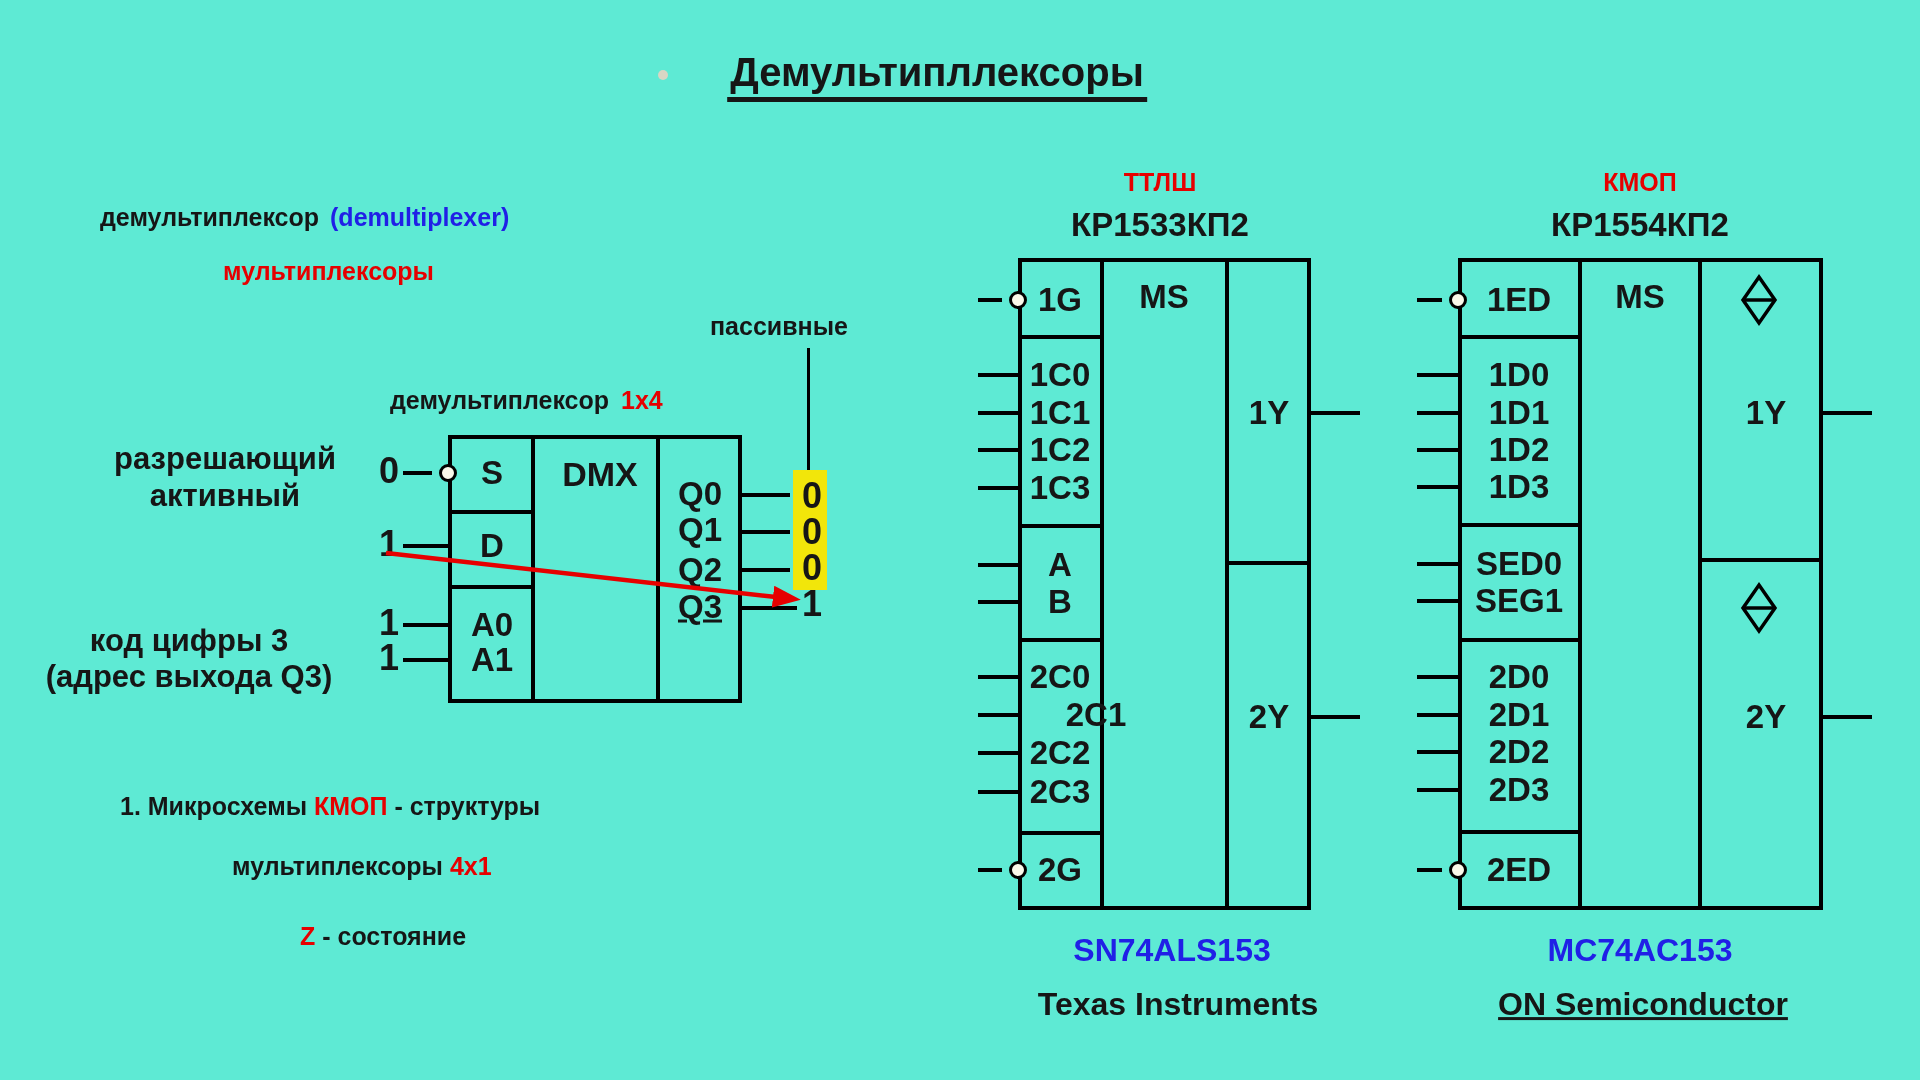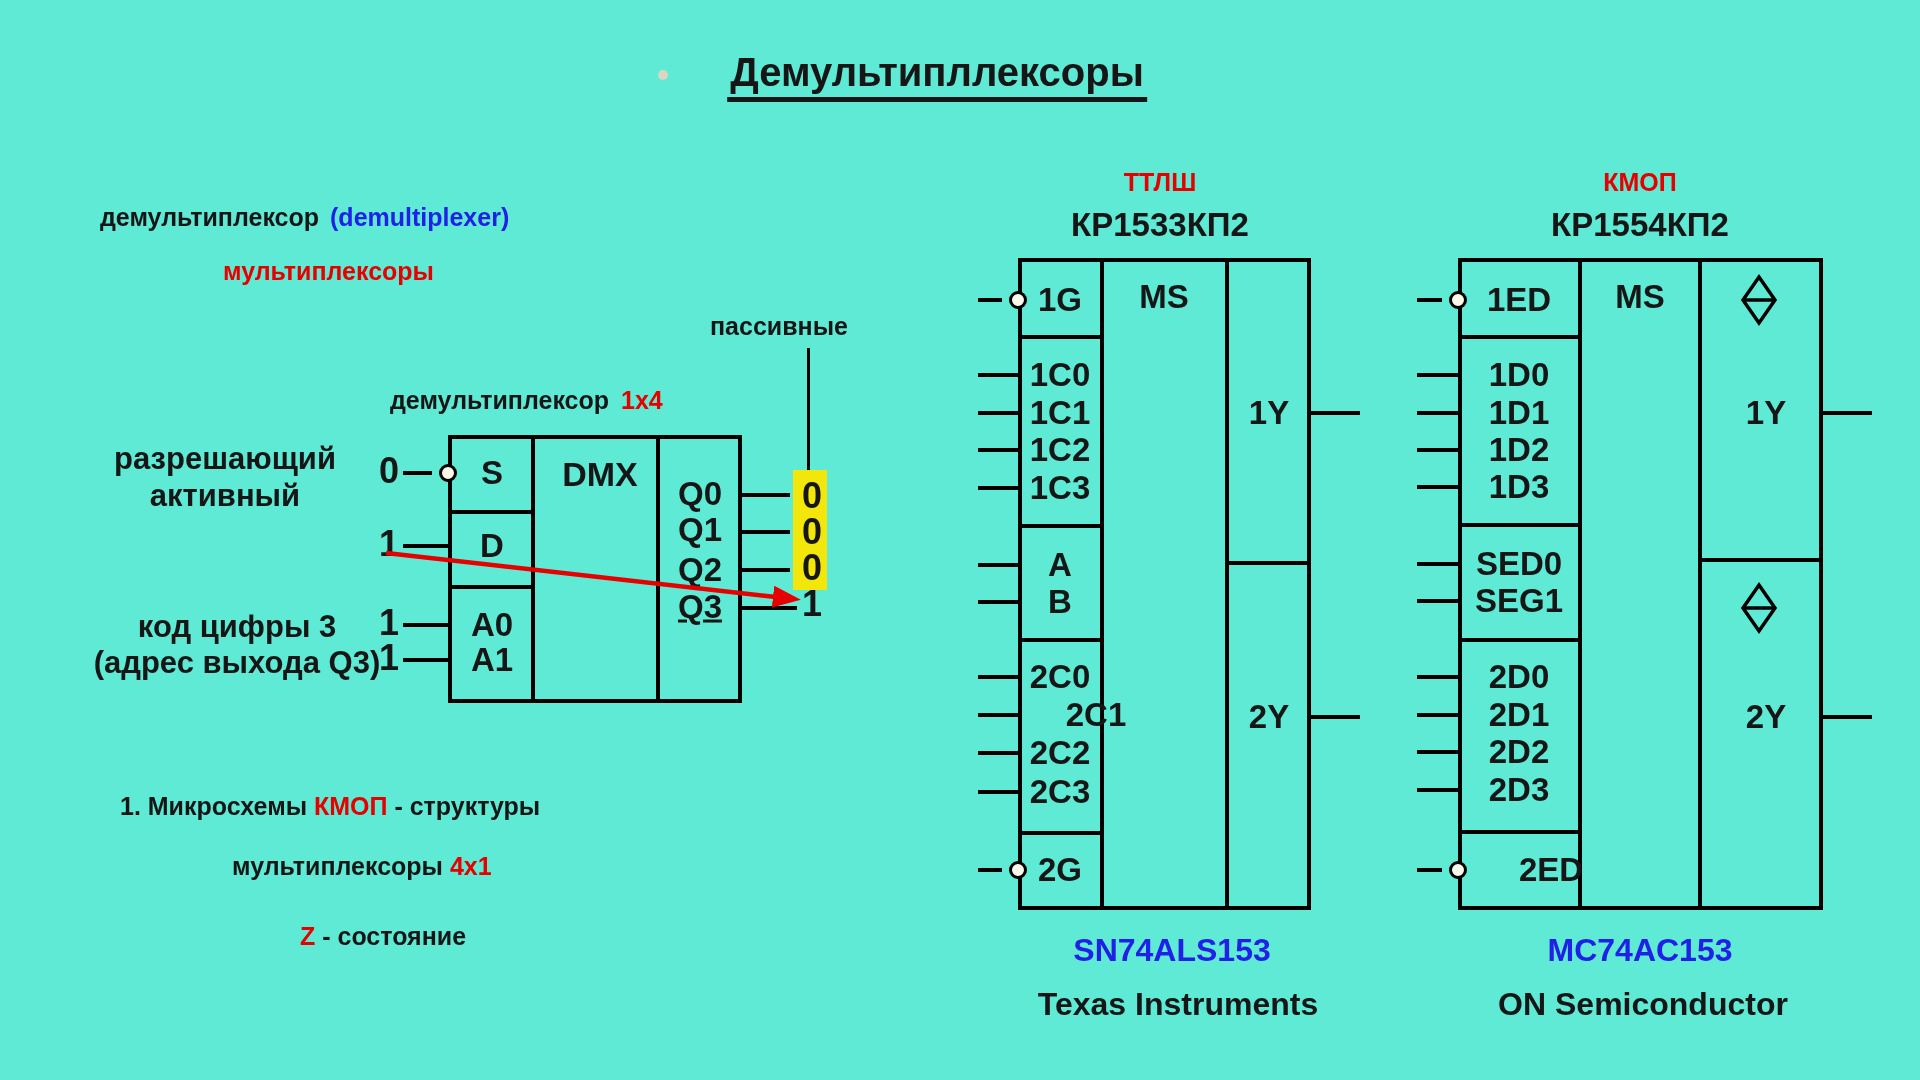--- a/index.html
+++ b/index.html
@@ -34,21 +34,21 @@
   <div class="ln" style="left:807px;top:348px;width:3px;height:122px;"></div>
 
   <div class="t f31" style="left:390px;top:386px;">
     <span>демультиплексор</span><span class="red" style="margin-left:12px;">1x4</span>
   </div>
 
   <div class="block2" style="left:60px;top:440px;width:330px;">
     <div>разрешающий</div>
     <div>активный</div>
   </div>
-  <div class="block2" style="left:0px;top:609px;width:378px;line-height:36px;margin-left:48px;">
+  <div class="block2" style="left:0px;top:623px;width:378px;line-height:36px;">
     <div>код цифры 3</div>
     <div>(адрес выхода Q3)</div>
   </div>
 
   <div class="t cc f34" style="left:600px;top:474px;">DMX</div>
 
   <div class="t f31" style="left:120px;top:792px;"><span>1. Микросхемы </span><span class="red">КМОП</span><span> - структуры</span></div>
   <div class="t f31" style="left:232px;top:852px;"><span>мультиплексоры </span><span class="red">4х1</span></div>
   <div class="t f31" style="left:300px;top:922px;"><span class="red">Z</span><span> - состояние</span></div>
 
@@ -131,21 +131,21 @@
     <div class="ln" style="left: 1698px; top: 258px; width: 4px; height: 652px;"></div>
     <div class="ln" style="left: 1458px; top: 335px; width: 122px; height: 4px;"></div>
     <div class="ln" style="left: 1458px; top: 523px; width: 122px; height: 4px;"></div>
     <div class="ln" style="left: 1458px; top: 638px; width: 122px; height: 4px;"></div>
     <div class="ln" style="left: 1458px; top: 830px; width: 122px; height: 4px;"></div>
     <div class="ln" style="left: 1700px; top: 558px; width: 123px; height: 4px;"></div>
     <div class="t cc red f31" style="left: 1640px; top: 182px;">КМОП</div>
     <div class="t cc f33" style="left: 1640px; top: 225px;">КР1554КП2</div>
     <div class="t cc f33" style="left: 1640px; top: 297px;">MS</div>
     <div class="t cc blue f32" style="left: 1640px; top: 951px;">MC74AC153</div>
-    <div class="t cc f32" style="left: 1643px; top: 1005px;">ON Semiconductor</div>
+    <div class="t cc f32" style="left: 1643px; top: 1005px; text-decoration: underline;">ON Semiconductor</div>
     <div class="t cc f33" style="left: 1519px; top: 300px;">1ED</div>
     <div class="ln" style="left: 1417px; top: 298px; width: 25px; height: 4px;"></div>
     <div class="circ" style="left: 1449px; top: 291px;"></div>
     <div class="t cc f33" style="left: 1519px; top: 375px;">1D0</div>
     <div class="ln" style="left: 1417px; top: 373px; width: 41px; height: 4px;"></div>
     <div class="t cc f33" style="left: 1519px; top: 413px;">1D1</div>
     <div class="ln" style="left: 1417px; top: 411px; width: 41px; height: 4px;"></div>
     <div class="t cc f33" style="left: 1519px; top: 450px;">1D2</div>
     <div class="ln" style="left: 1417px; top: 448px; width: 41px; height: 4px;"></div>
     <div class="t cc f33" style="left: 1519px; top: 487px;">1D3</div>
@@ -155,21 +155,21 @@
     <div class="t cc f33" style="left: 1519px; top: 601px;">SEG1</div>
     <div class="ln" style="left: 1417px; top: 599px; width: 41px; height: 4px;"></div>
     <div class="t cc f33" style="left: 1519px; top: 677px;">2D0</div>
     <div class="ln" style="left: 1417px; top: 675px; width: 41px; height: 4px;"></div>
     <div class="t cc f33" style="left: 1519px; top: 715px;">2D1</div>
     <div class="ln" style="left: 1417px; top: 713px; width: 41px; height: 4px;"></div>
     <div class="t cc f33" style="left: 1519px; top: 752px;">2D2</div>
     <div class="ln" style="left: 1417px; top: 750px; width: 41px; height: 4px;"></div>
     <div class="t cc f33" style="left: 1519px; top: 790px;">2D3</div>
     <div class="ln" style="left: 1417px; top: 788px; width: 41px; height: 4px;"></div>
-    <div class="t cc f33" style="left: 1519px; top: 870px; margin-left: 32px;">2ED</div>
+    <div class="t cc f33" style="left: 1519px; top: 870px;">2ED</div>
     <div class="ln" style="left: 1417px; top: 868px; width: 25px; height: 4px;"></div>
     <div class="circ" style="left: 1449px; top: 861px;"></div>
     <div class="t cc f33" style="left: 1766px; top: 413px;">1Y</div>
     <div class="ln" style="left: 1823px; top: 411px; width: 49px; height: 4px;"></div>
     <div class="t cc f33" style="left: 1766px; top: 717px;">2Y</div>
     <div class="ln" style="left: 1823px; top: 715px; width: 49px; height: 4px;"></div>
     <svg id="overlay" width="1920" height="1080" viewBox="0 0 1920 1080">
     <defs>
       <marker id="arrowhead" markerUnits="userSpaceOnUse" markerWidth="28" markerHeight="22" refX="3" refY="11" orient="auto">
         <polygon points="0,0 28,11 0,22" fill="#e60000"></polygon>

